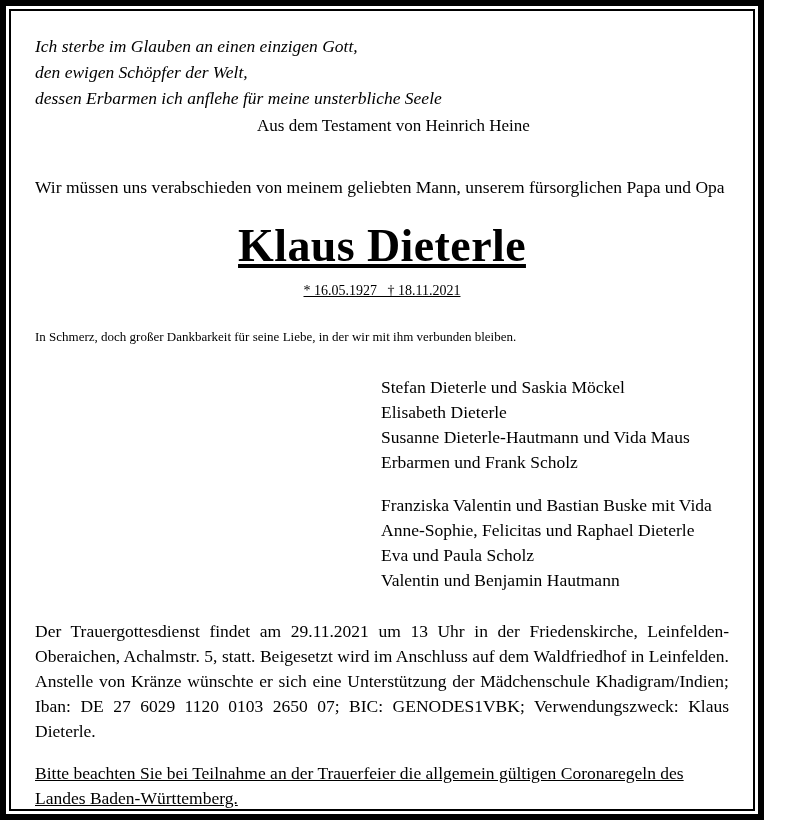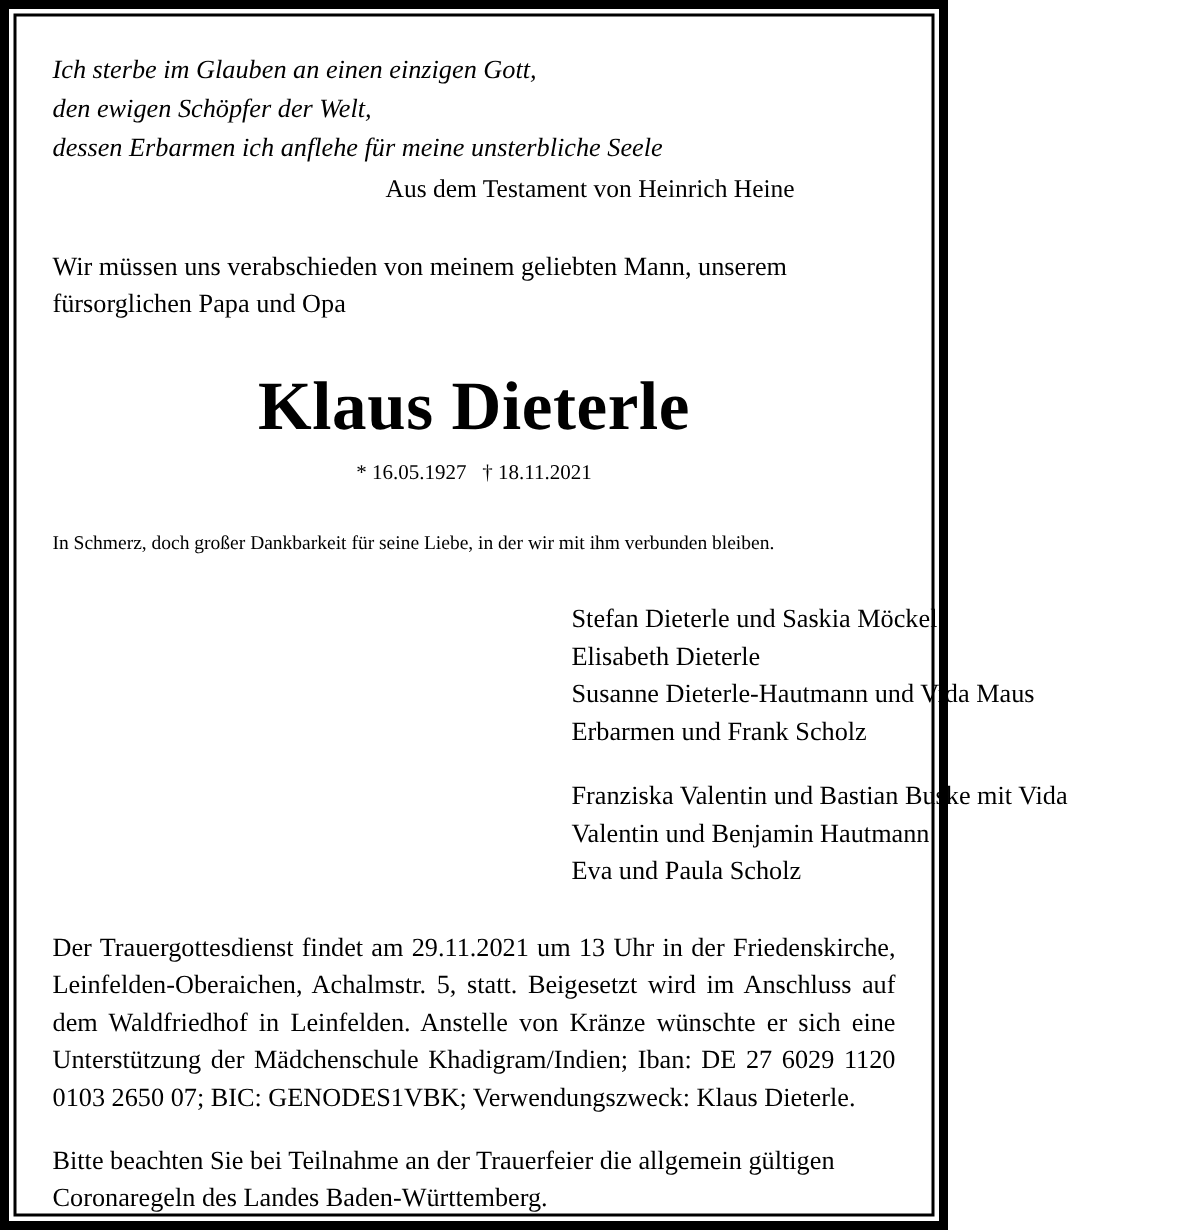--- a/index.html
+++ b/index.html
@@ -11,21 +11,21 @@
     width: 800px;
     height: 820px;
     font-family: "Liberation Serif", "DejaVu Serif", serif;
     color: #000000;
     overflow: hidden;
   }
 
   
   .obituary-frame {
     box-sizing: border-box;
-    width: 632px;
+    width: 764px;
     height: 820px;
     border: 6px solid #000000;
     background: #ffffff;
     padding: 3px;
   }
   .obituary-inner {
     box-sizing: border-box;
     width: 100%;
     height: 100%;
     border: 2px solid #000000;
@@ -47,28 +47,29 @@
     font-size: 17px;
     line-height: 26px;
     margin: 0 0 0 222px;
     white-space: pre;
   }
 
   
   .intro-text {
     font-size: 17.5px;
     line-height: 25px;
-    margin: 26px 0 0 0;
+    margin: 36px 0 0 0;
     text-align: left;
   }
 
   
   .name-block {
     text-align: center;
-    margin: 28px 0 0 0;
+    margin: 18px 0 0 0;
+    text-decoration: underline;
   }
   .deceased-name {
     font-size: 46px;
     font-weight: bold;
     line-height: 56px;
     letter-spacing: 0.4px;
     margin: 0;
   }
   .life-dates {
     font-size: 14px;
@@ -109,20 +110,21 @@
     text-justify: inter-word;
     hyphens: manual;
   }
 
   
   .corona-notice {
     font-size: 17.5px;
     line-height: 25px;
     margin: 17px 0 0 0;
     text-align: left;
+    text-decoration: underline;
   }
 </style>
 </head>
 <body>
 
 <div class="obituary-frame">
   <div class="obituary-inner">
 
     <div class="quote-block">
       <span class="quote-line">Ich sterbe im Glauben an einen einzigen Gott,</span>
@@ -143,22 +145,23 @@
 
     <div class="survivors">
       <div class="survivor-group">
         <div class="survivor-line">Stefan Dieterle und Saskia Möckel</div>
         <div class="survivor-line">Elisabeth Dieterle</div>
         <div class="survivor-line">Susanne Dieterle-Hautmann und Vida Maus</div>
         <div class="survivor-line">Erbarmen und Frank Scholz</div>
       </div>
       <div class="survivor-group">
         <div class="survivor-line">Franziska Valentin und Bastian Buske mit Vida</div>
+        <div class="survivor-line">Anne-Sophie, Felicitas und Raphael Dieterle</div>
+        <div class="survivor-line">Eva und Paula Scholz</div>
         <div class="survivor-line">Valentin und Benjamin Hautmann</div>
-        <div class="survivor-line">Eva und Paula Scholz</div>
       </div>
     </div>
 
     <p class="service-details">Der Trauergottesdienst findet am 29.11.2021 um 13 Uhr in der Friedenskirche, Leinfelden-Oberaichen, Achalmstr. 5, statt. Beigesetzt wird im Anschluss auf dem Waldfriedhof in Leinfelden. Anstelle von Kränze wünschte er sich eine Unterstützung der Mädchenschule Khadigram/Indien; Iban: DE 27 6029 1120 0103 2650 07; BIC: GENODES1VBK; Verwendungszweck: Klaus Dieterle.</p>
 
     <p class="corona-notice">Bitte beachten Sie bei Teilnahme an der Trauerfeier die allgemein gültigen Coronaregeln des Landes Baden-Württemberg.</p>
 
   </div>
 </div>
 

